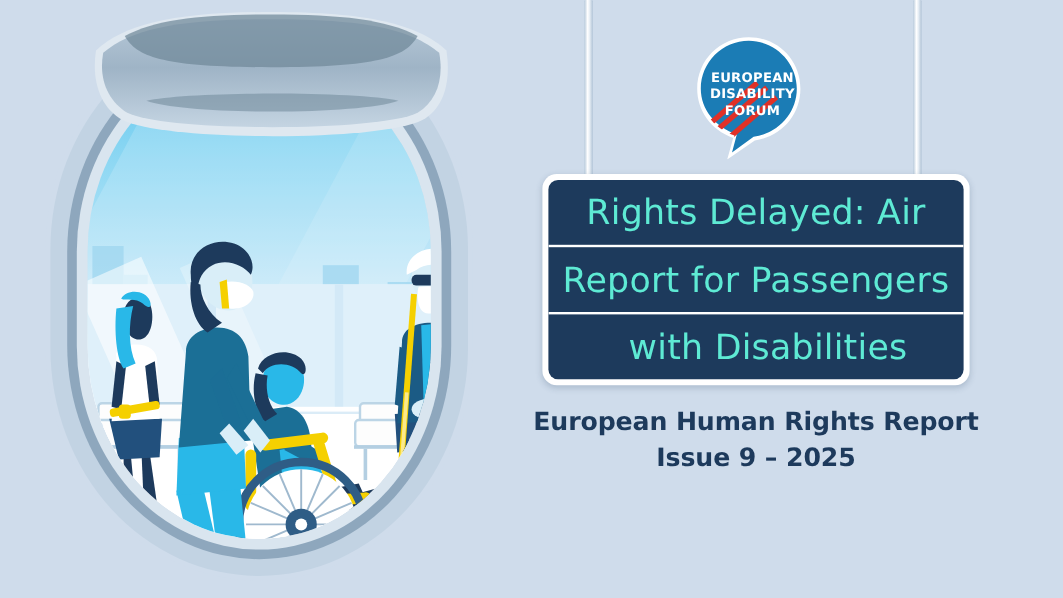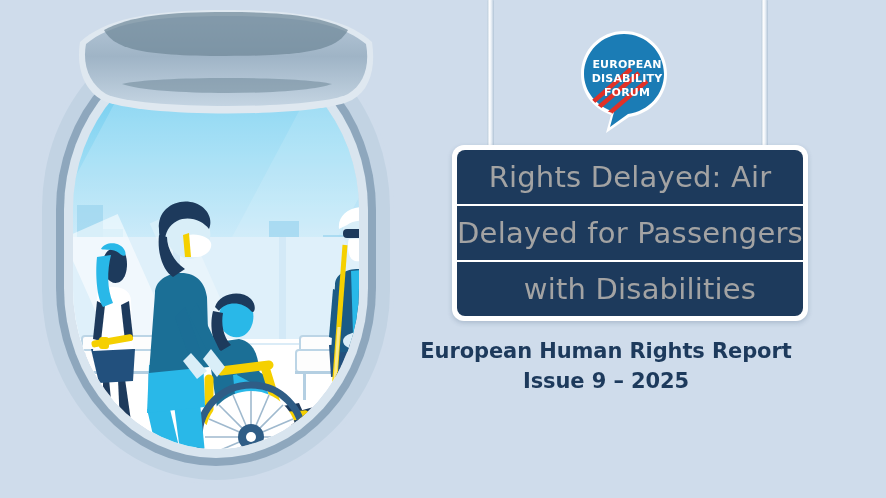--- a/index.html
+++ b/index.html
@@ -85,30 +85,30 @@
     position:relative;width:100%;height:100%;
     background:#1d3a5c;border-radius:8px;overflow:hidden;
     display:flex;flex-direction:column;
   }
   .sign-row{
     flex:1;display:flex;align-items:center;justify-content:center;
     position:relative;
   }
   .sign-row + .sign-row{border-top:2px solid #ffffff;}
   .sign-row span{
-    color:#a3a3a3;font-family:"DejaVu Sans", sans-serif;
+    color:#5eead4;font-family:"DejaVu Sans", sans-serif;
     font-weight:400;font-size:29px;letter-spacing:.2px;white-space:nowrap;
   }
   .sign-row.r1 span{font-size:29px;}
   .sign-row.r2 span{font-size:29px;}
   .sign-row.r3 span{font-size:29px;margin-left:20px;}
 
   
   .subtitle{
-    position:absolute;left:406px;top:336px;width:400px;text-align:center;
+    position:absolute;left:430px;top:336px;width:400px;text-align:center;
     color:#1d3a5c;font-family:"DejaVu Sans", sans-serif;font-weight:700;
     font-size:21px;line-height:30px;letter-spacing:-.1px;
   }
 </style>
 </head>
 <body>
 
 <div id="cover">
 
   <div class="window-wrap">
@@ -410,21 +410,21 @@
       </g>
     </svg>
   </div>
 
   <div class="sign">
     <div class="sign-in">
       <div class="sign-row r1">
         <span>Rights Delayed: Air</span>
       </div>
       <div class="sign-row r2">
-        <span>Delayed for Passengers</span>
+        <span>Report for Passengers</span>
       </div>
       <div class="sign-row r3">
         <span>with Disabilities</span>
       </div>
     </div>
   </div>
 
   <div class="subtitle">
     <div>European Human Rights Report</div>
     <div>Issue 9 – 2025</div>

